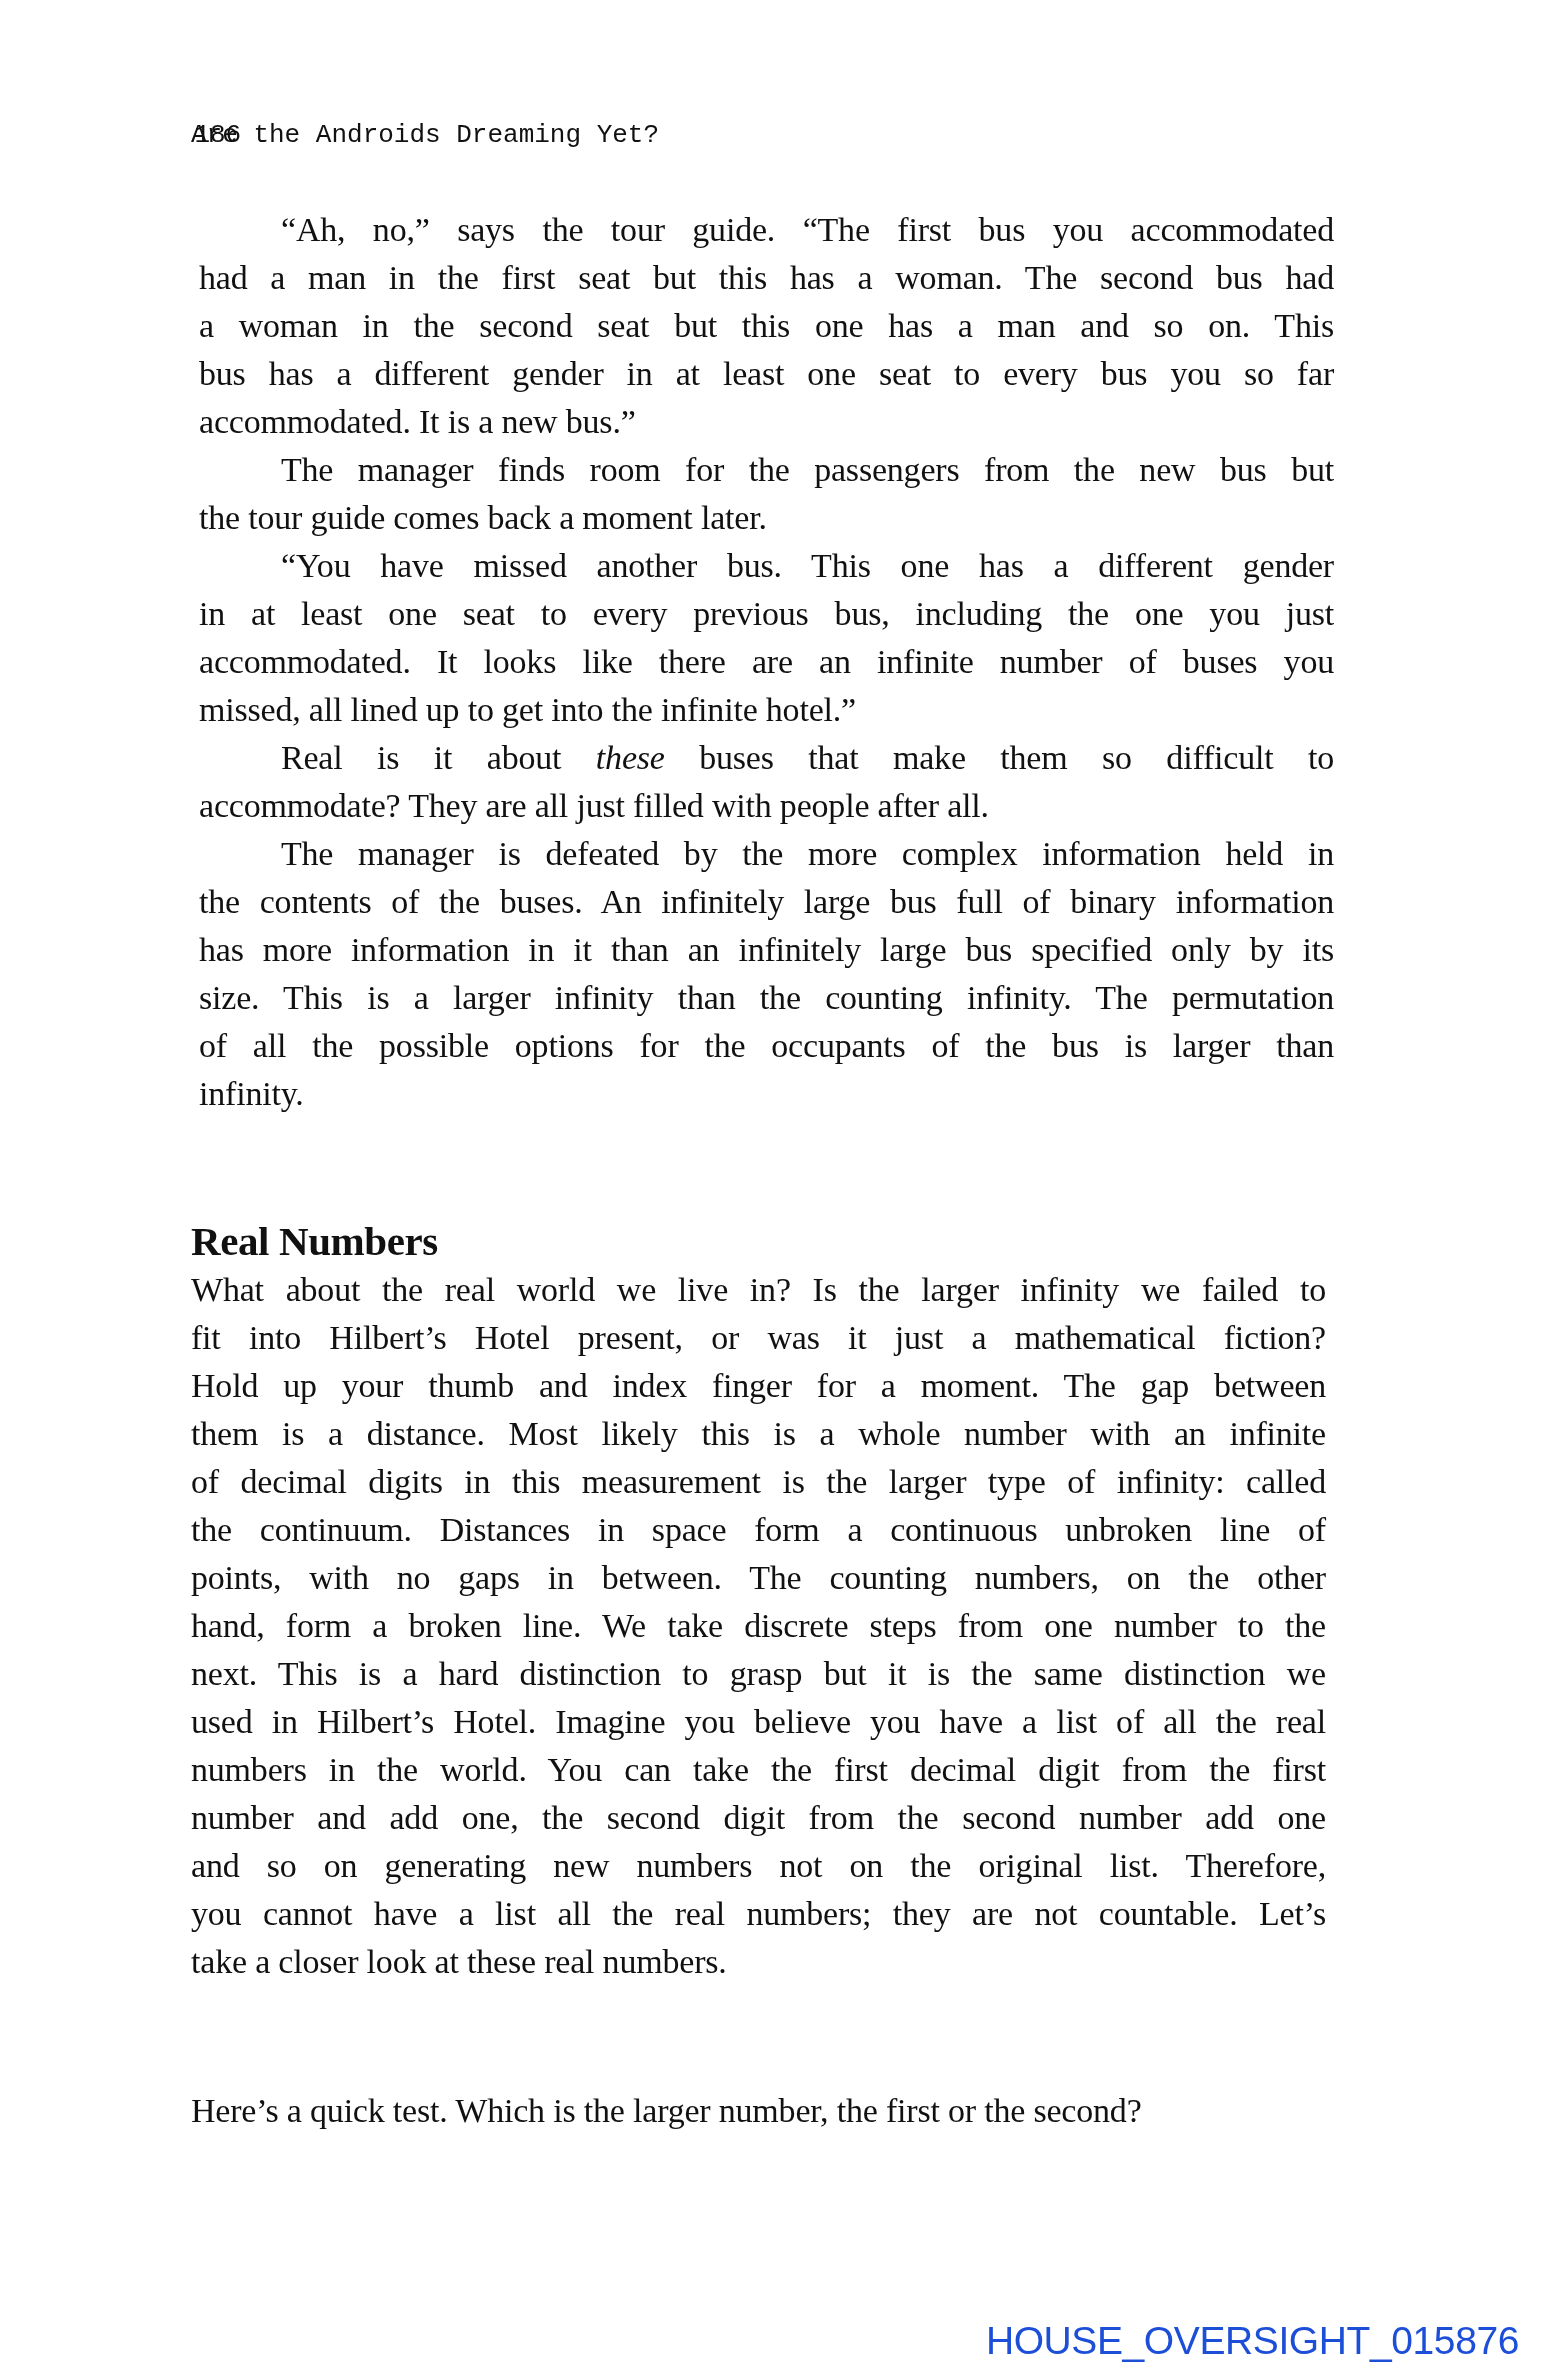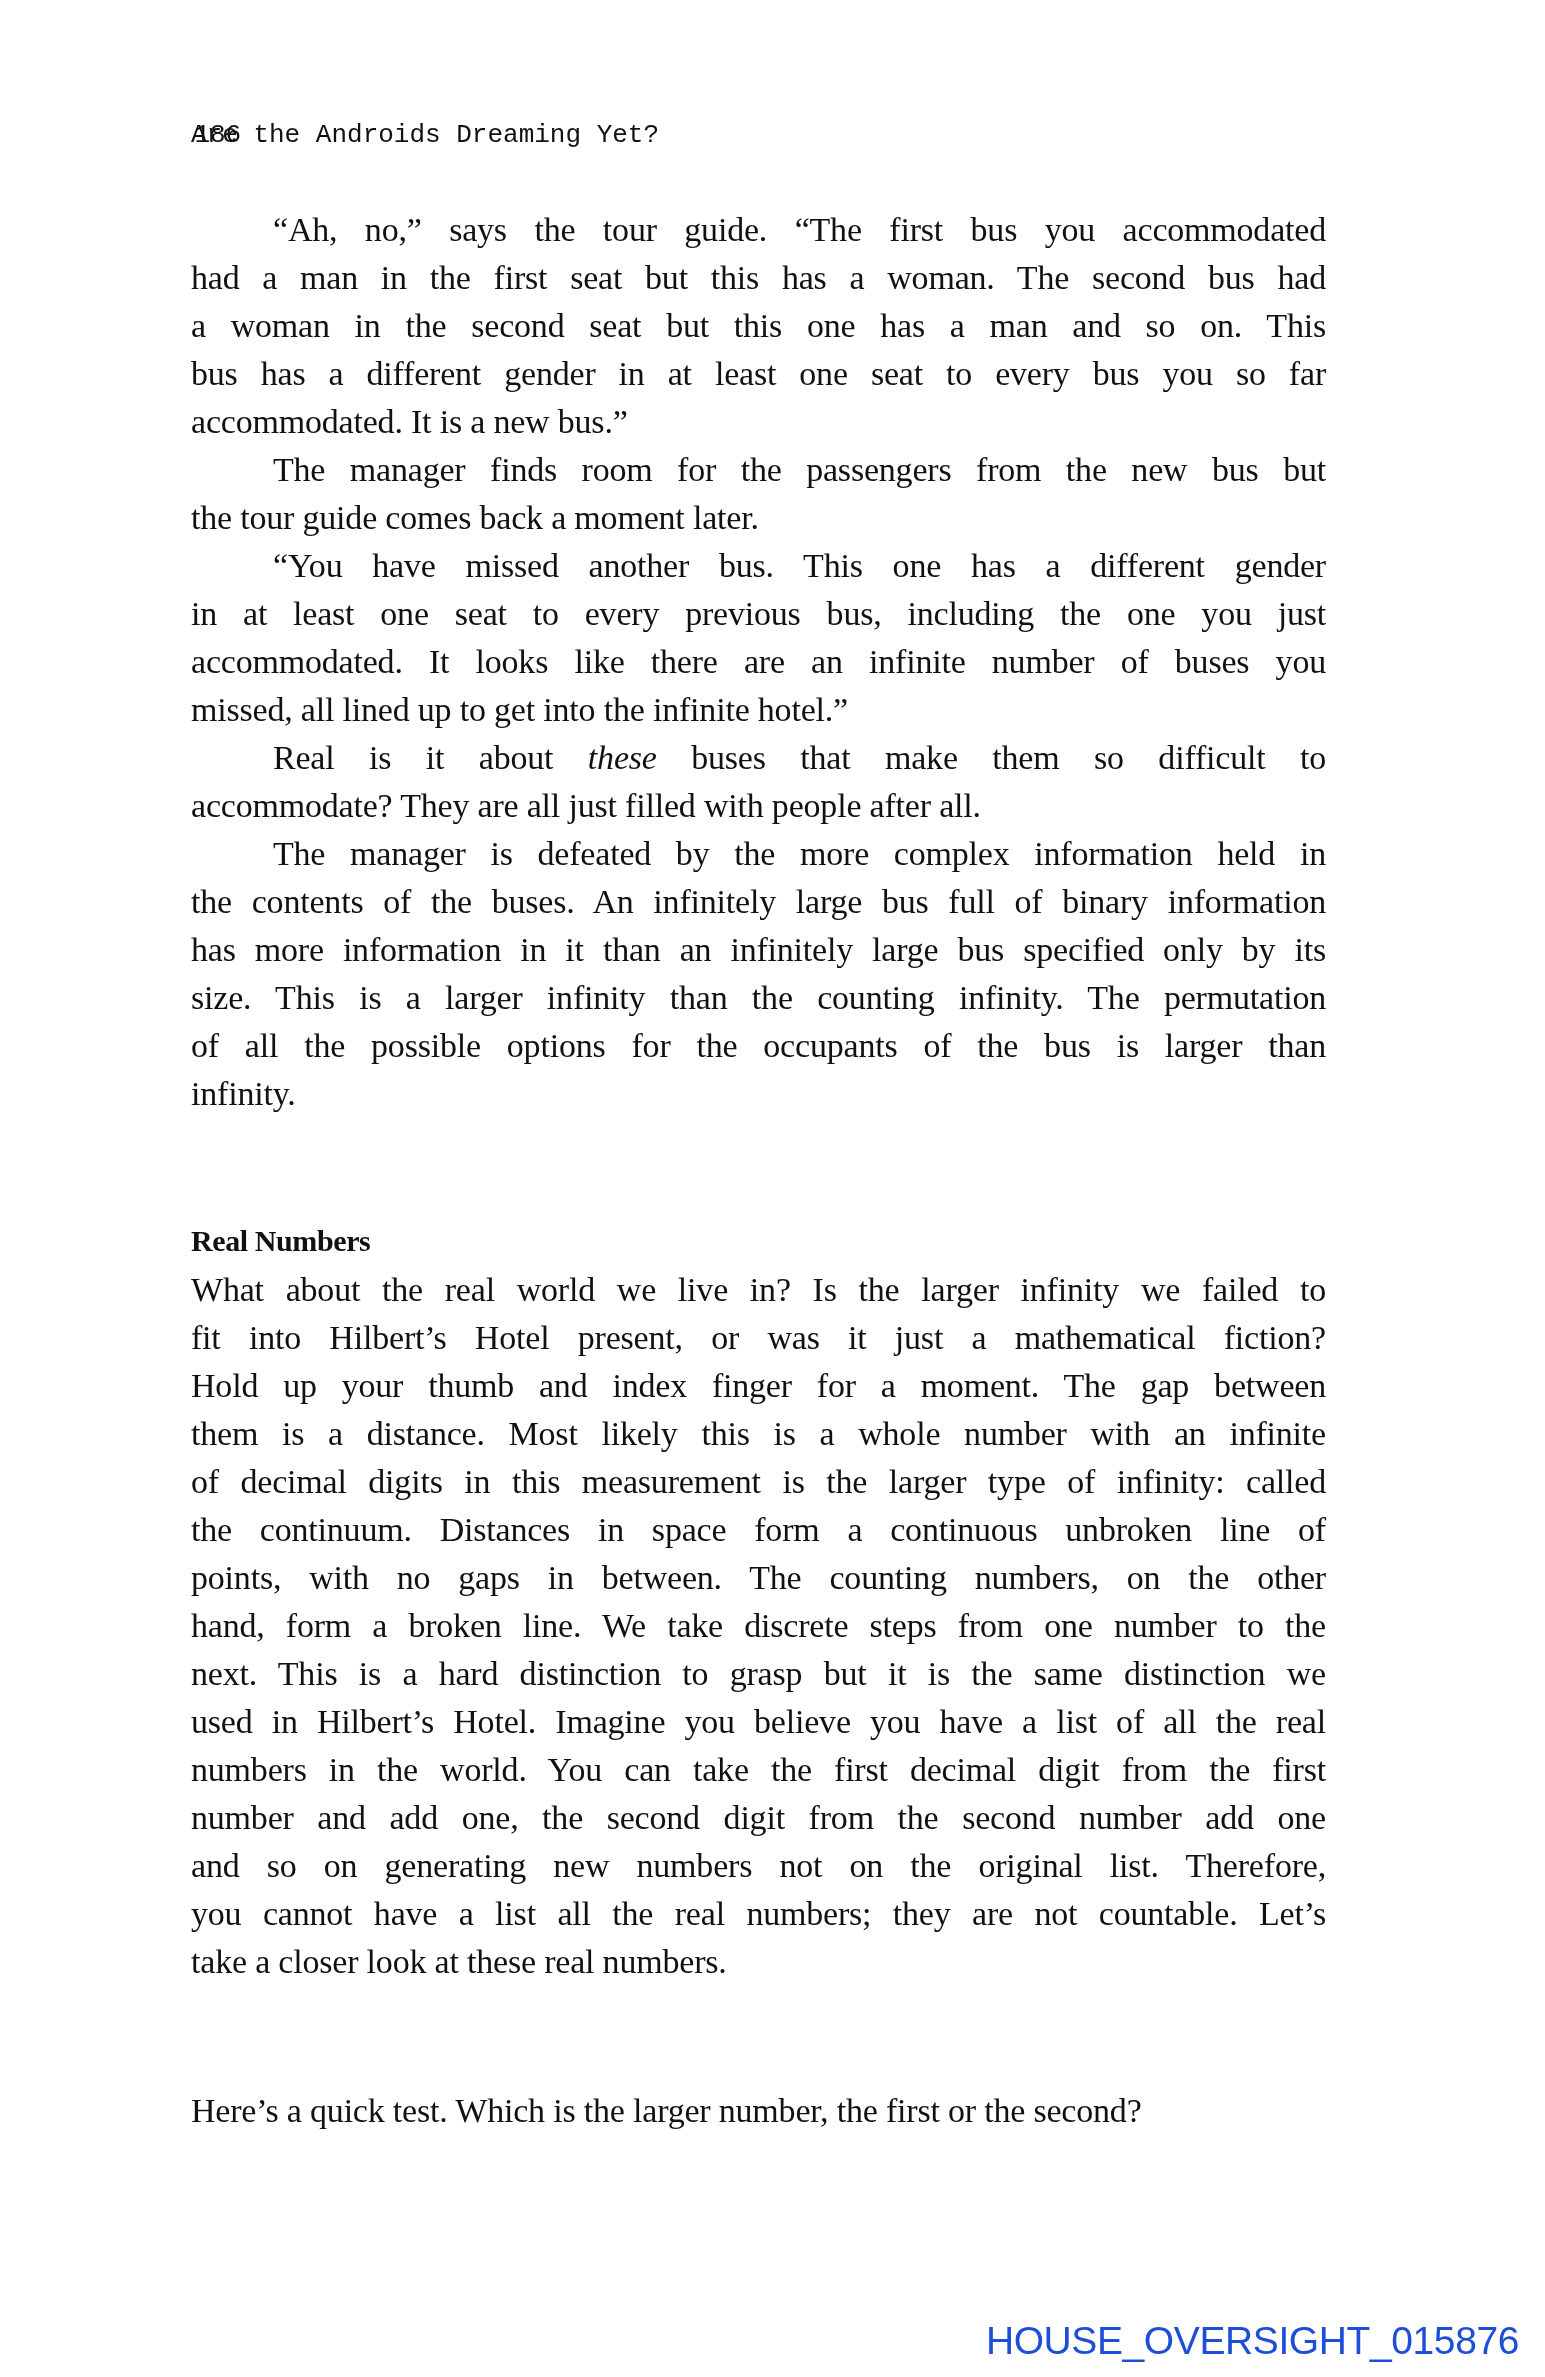--- a/index.html
+++ b/index.html
@@ -5,35 +5,35 @@
   html, body { margin: 0; padding: 0; background: #ffffff; }
   body { width: 1545px; height: 2377px; position: relative; overflow: hidden; color: #111111; }
   .page { position: absolute; left: 0; top: 0; width: 1545px; height: 2377px; background: #fff; }
   .running-head { position: absolute; top: 120px; left: 191px; width: 1135px; height: 43px; font-family: Liberation Mono, monospace; font-size: 26px; }
   .page-number { position: absolute; left: 3.4px; top: 0; }
   .book-title { position: absolute; left: 0; width: 1135px; top: 0; }
   .body-block { position: absolute; left: 191px; width: 1135px; font-family: "Liberation Serif", serif; font-size: 34px; letter-spacing: -0.2px; }
   .line { display: block; height: 48px; line-height: 48px; white-space: nowrap; text-align: justify; text-align-last: justify; overflow: visible; }
   .line.last { text-align: left; text-align-last: left; }
   .line.indent { padding-left: 82px; }
-  .heading { position: absolute; left: 191px; top: 1217px; font-family: "Liberation Serif", serif; font-weight: bold; font-size: 30px; line-height: 48px; letter-spacing: -0.4px; }
+  .heading { position: absolute; left: 191px; top: 1217px; font-family: "Liberation Serif", serif; font-weight: bold; font-size: 41px; line-height: 48px; letter-spacing: -0.4px; }
   .stamp { position: absolute; left: 942px; top: 2318px; width: 577px; font-family: "Liberation Sans", sans-serif; font-size: 39px; line-height: 45px; color: #1d4ed8; text-align: right; letter-spacing: -0.4px; }
   em { font-style: italic; }
 </style>
 </head>
 <body>
 
 <div class="page">
 
   <div class="running-head">
     <span class="page-number">186</span>
     <span class="book-title">Are the Androids Dreaming Yet?</span>
   </div>
 
-  <div class="body-block" id="section1" style="top: 206px;">
+  <div class="body-block" id="section1" style="top: 206px; margin-left: 8px;">
       <span class="line indent">“Ah, no,” says the tour guide. “The first bus you accommodated</span>
       <span class="line">had a man in the first seat but this has a woman. The second bus had</span>
       <span class="line">a woman in the second seat but this one has a man and so on. This</span>
       <span class="line">bus has a different gender in at least one seat to every bus you so far</span>
       <span class="line last">accommodated. It is a new bus.”</span>
       <span class="line indent">The manager finds room for the passengers from the new bus but</span>
       <span class="line last">the tour guide comes back a moment later.</span>
       <span class="line indent">“You have missed another bus. This one has a different gender</span>
       <span class="line">in at least one seat to every previous bus, including the one you just</span>
       <span class="line">accommodated. It looks like there are an infinite number of buses you</span>

